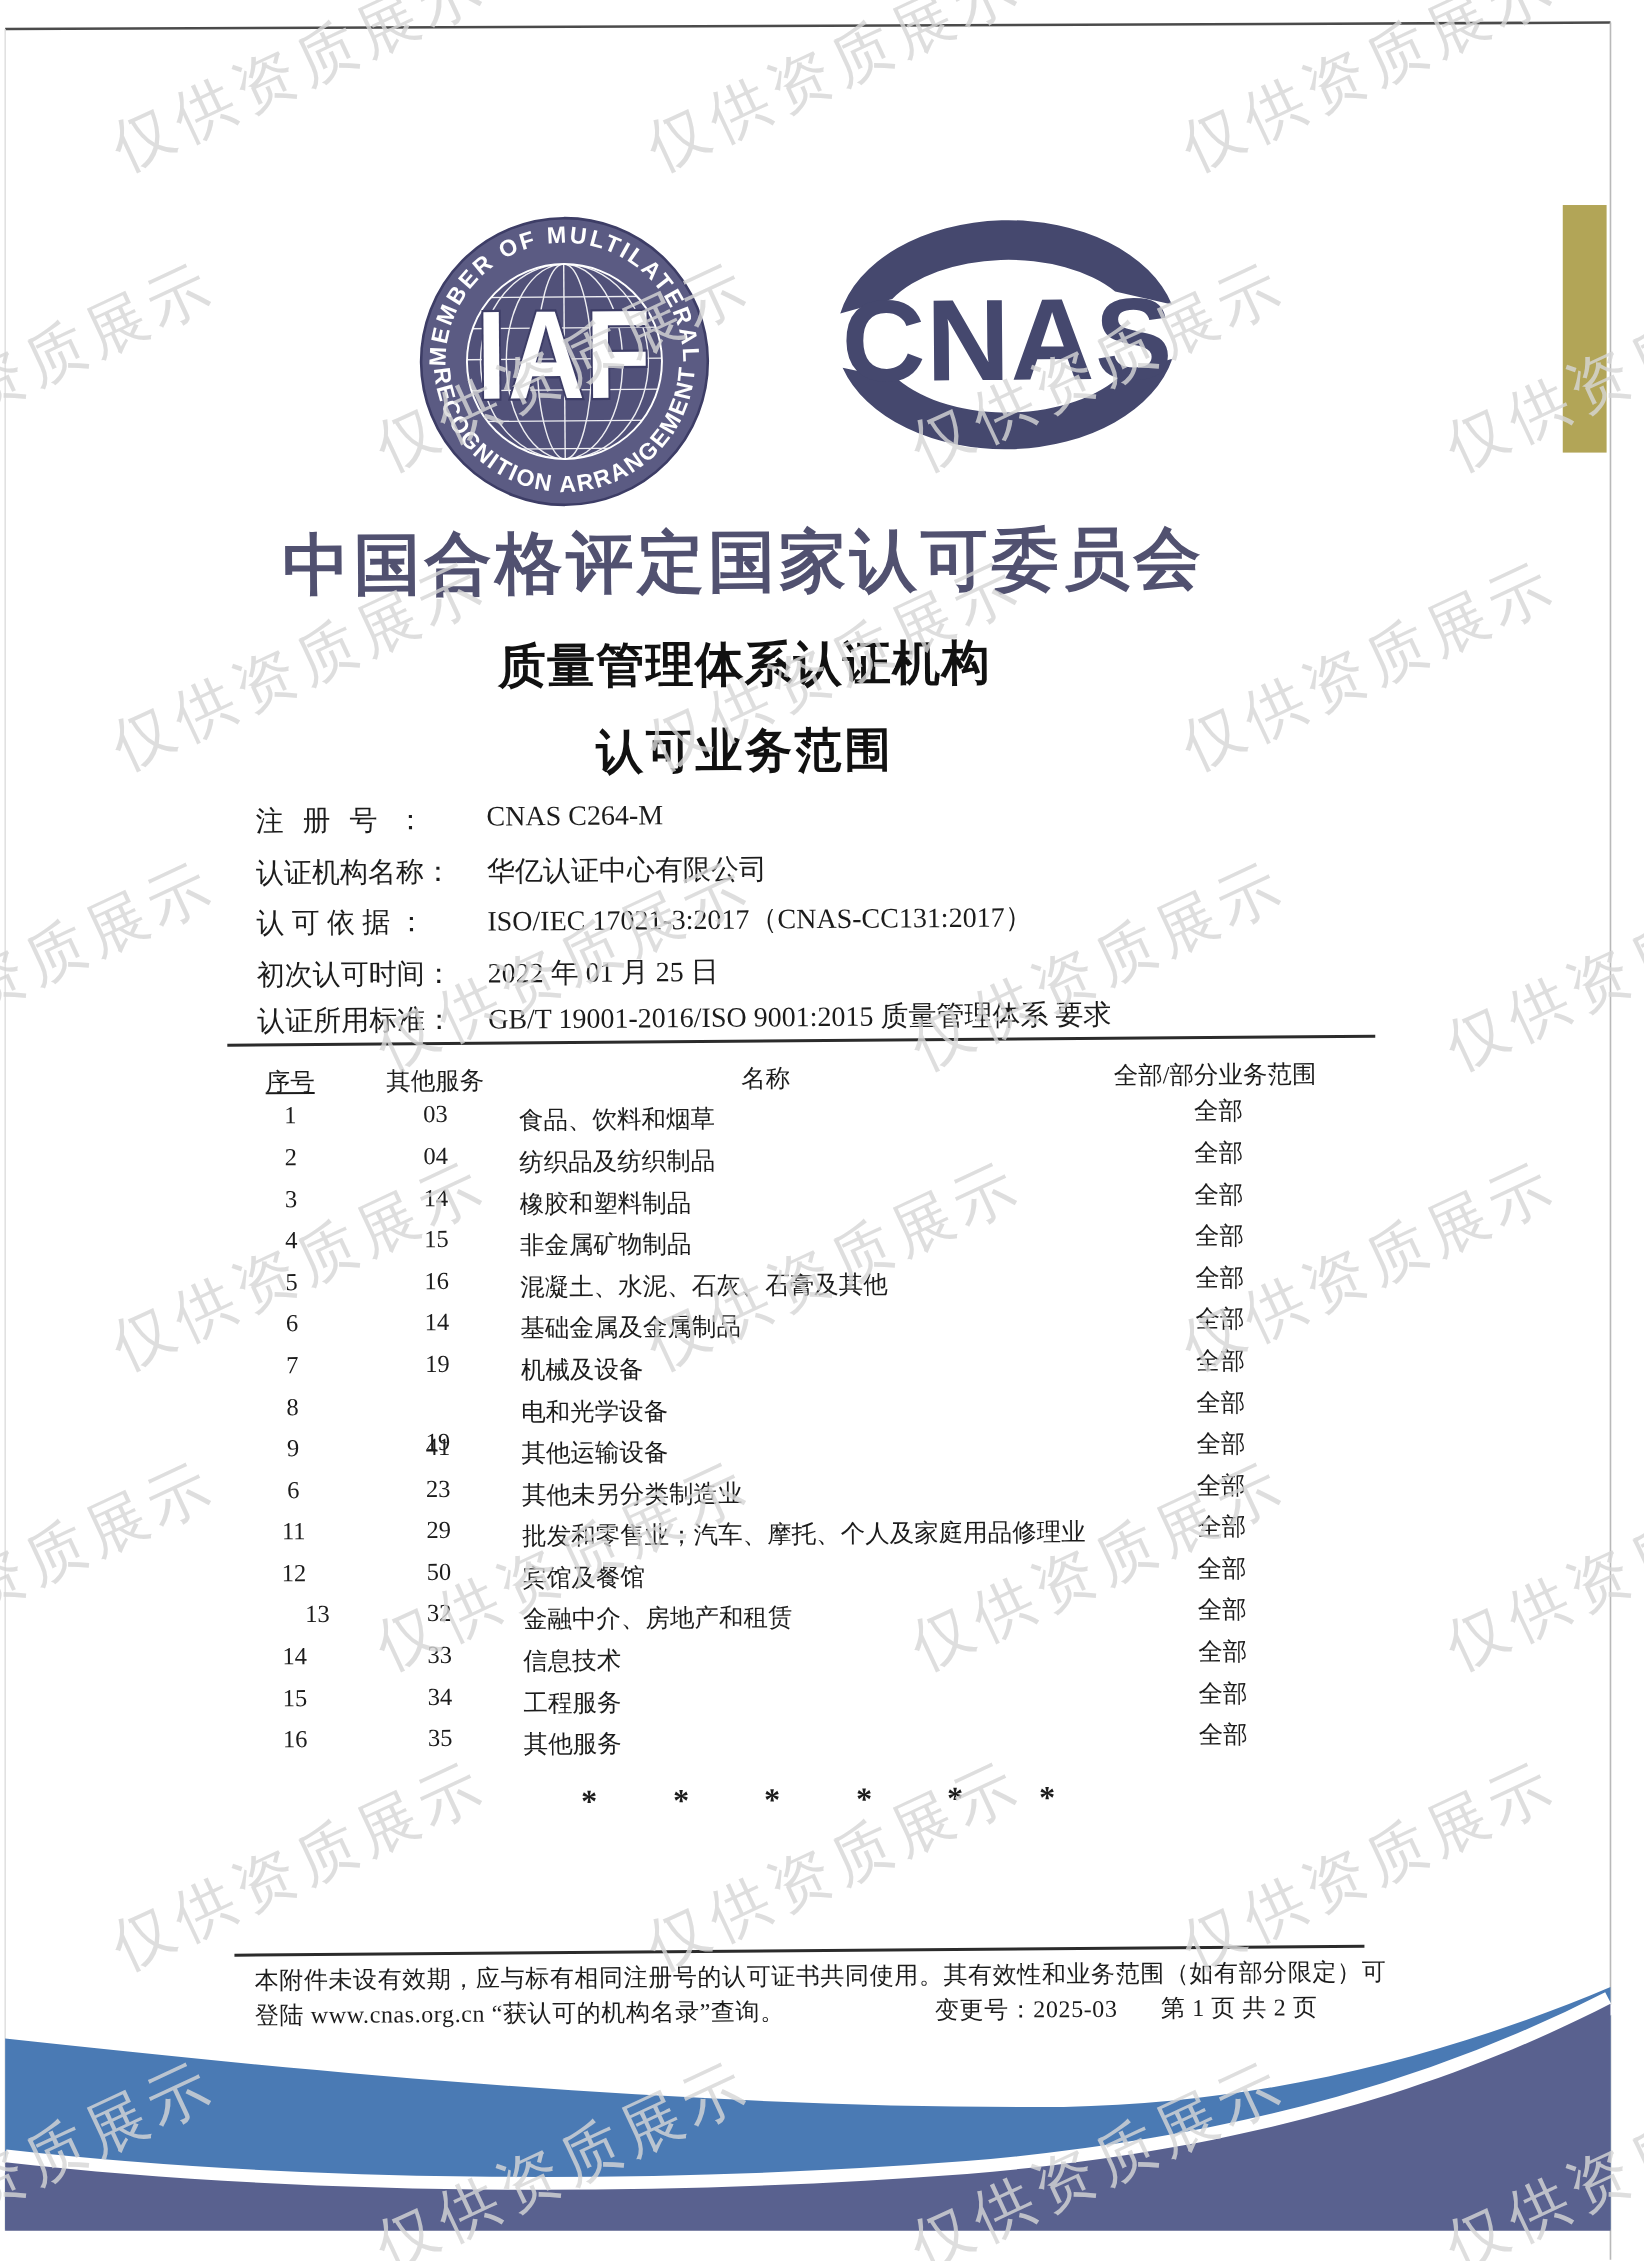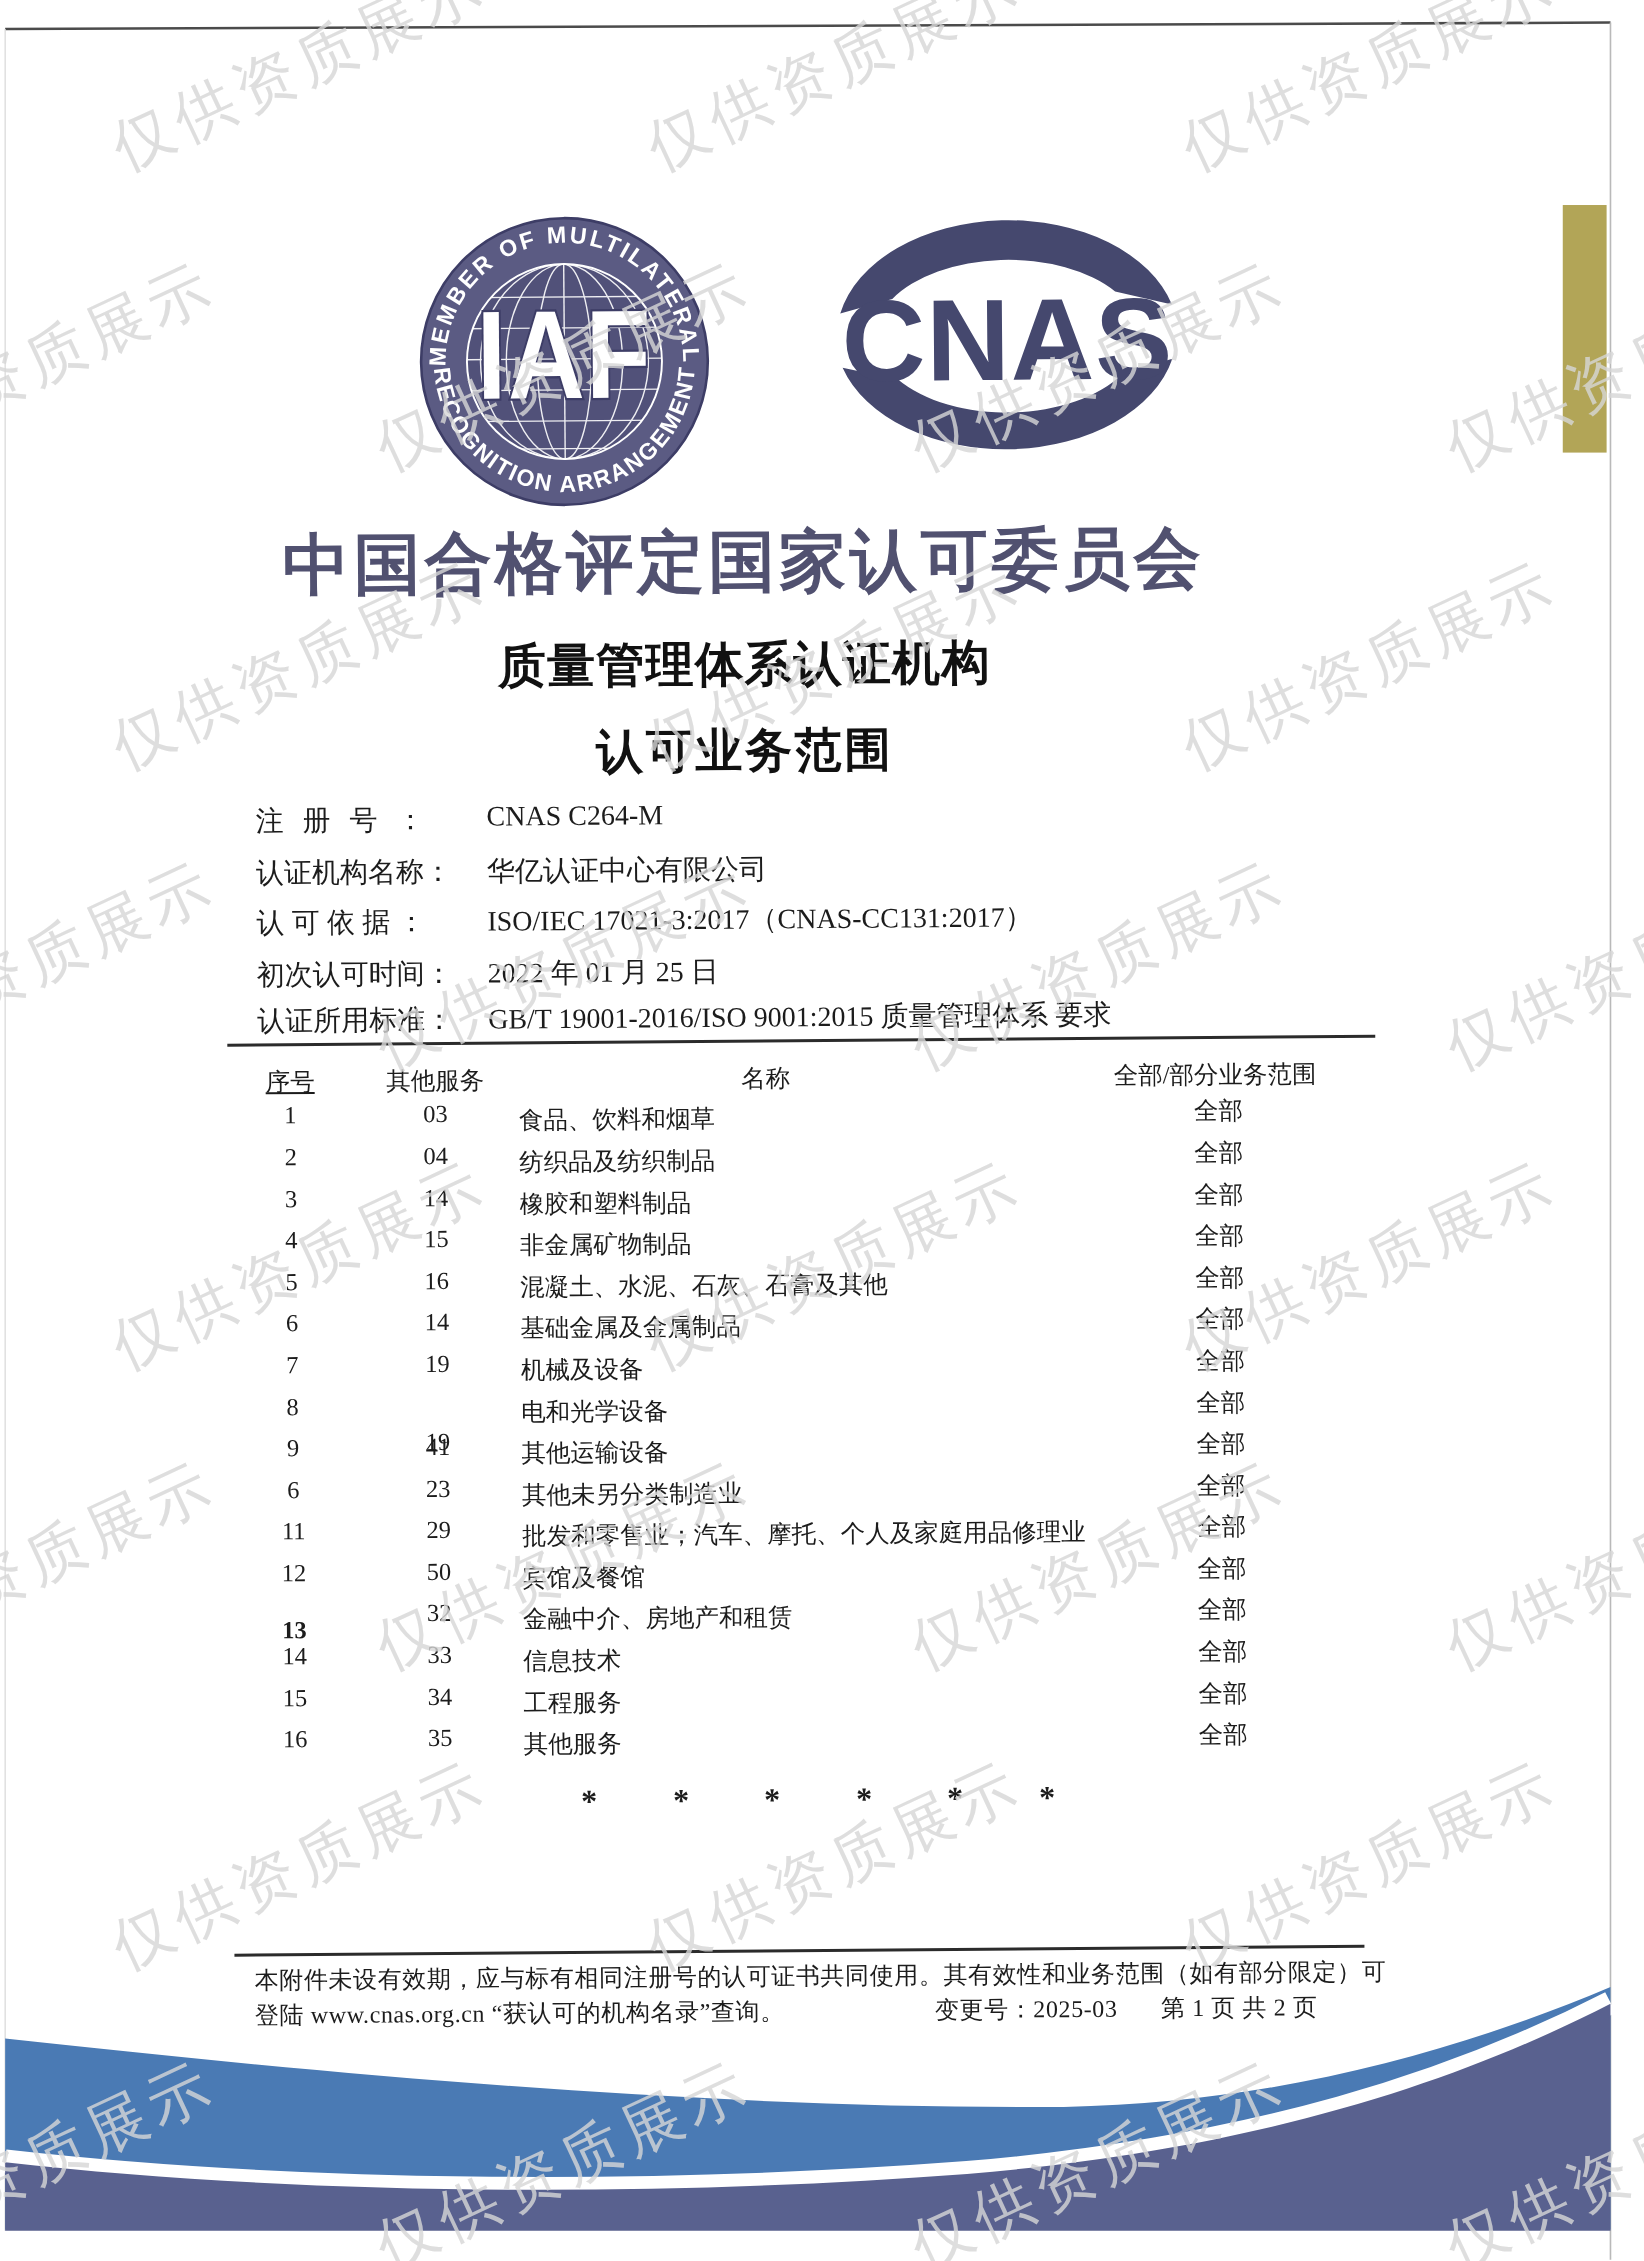--- a/index.html
+++ b/index.html
@@ -183,21 +183,21 @@
           <div style="left: 519px; top: 3.9px; width: 619px; position: absolute;">批发和零售业；汽车、摩托、个人及家庭用品修理业</div>
           <div style="left: 1154px; top: 0px; width: 129px; text-align: center; position: absolute;">全部</div>
         </div>
         <div style="left: 0px; top: 1555px; width: 1354px; height: 39px; font-size: 24.5px; position: absolute;">
           <div style="left: 255px; top: 0px; width: 71px; text-align: center; position: absolute;">12</div>
           <div style="left: 384px; top: 0px; width: 103px; text-align: center; position: absolute;">50</div>
           <div style="left: 519px; top: 3.9px; width: 619px; position: absolute;">宾馆及餐馆</div>
           <div style="left: 1154px; top: 0px; width: 129px; text-align: center; position: absolute;">全部</div>
         </div>
         <div style="left: 0px; top: 1596px; width: 1354px; height: 39px; font-size: 24.5px; position: absolute;">
-          <div style="left: 255px; top: 16px; width: 71px; text-align: center; position: absolute; font-weight: bold;">13</div>
+          <div style="left: 255px; top: 0px; width: 71px; text-align: right; position: absolute;">13</div>
           <div style="left: 384px; top: 0px; width: 103px; text-align: center; position: absolute;">32</div>
           <div style="left: 519px; top: 3.9px; width: 619px; position: absolute;">金融中介、房地产和租赁</div>
           <div style="left: 1154px; top: 0px; width: 129px; text-align: center; position: absolute;">全部</div>
         </div>
         <div style="left: 0px; top: 1638px; width: 1354px; height: 39px; font-size: 24.5px; position: absolute;">
           <div style="left: 255px; top: 0px; width: 71px; text-align: center; position: absolute;">14</div>
           <div style="left: 384px; top: 0px; width: 103px; text-align: center; position: absolute;">33</div>
           <div style="left: 519px; top: 3.9px; width: 619px; position: absolute;">信息技术</div>
           <div style="left: 1154px; top: 0px; width: 129px; text-align: center; position: absolute;">全部</div>
         </div>

